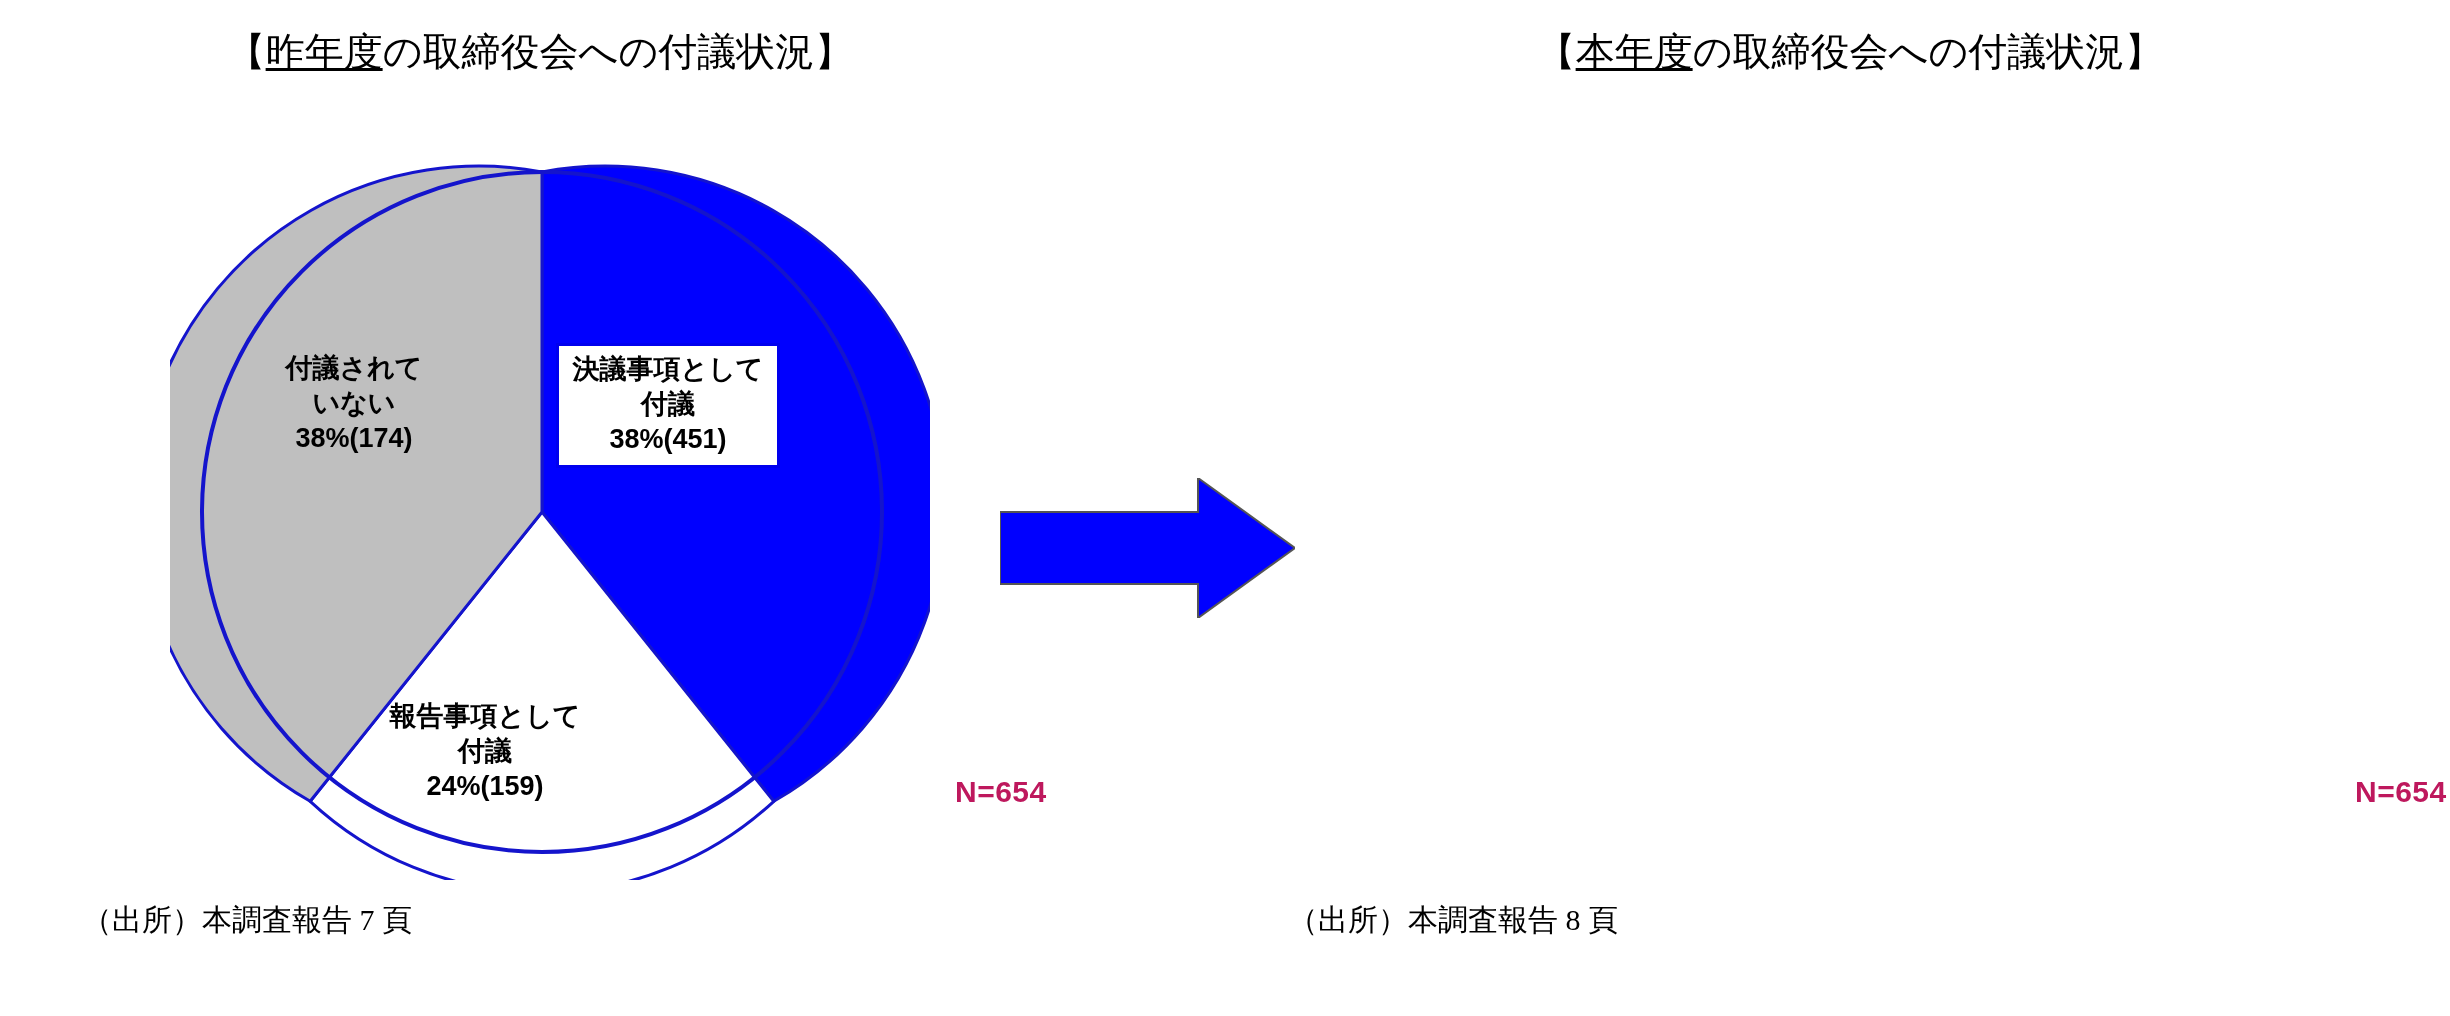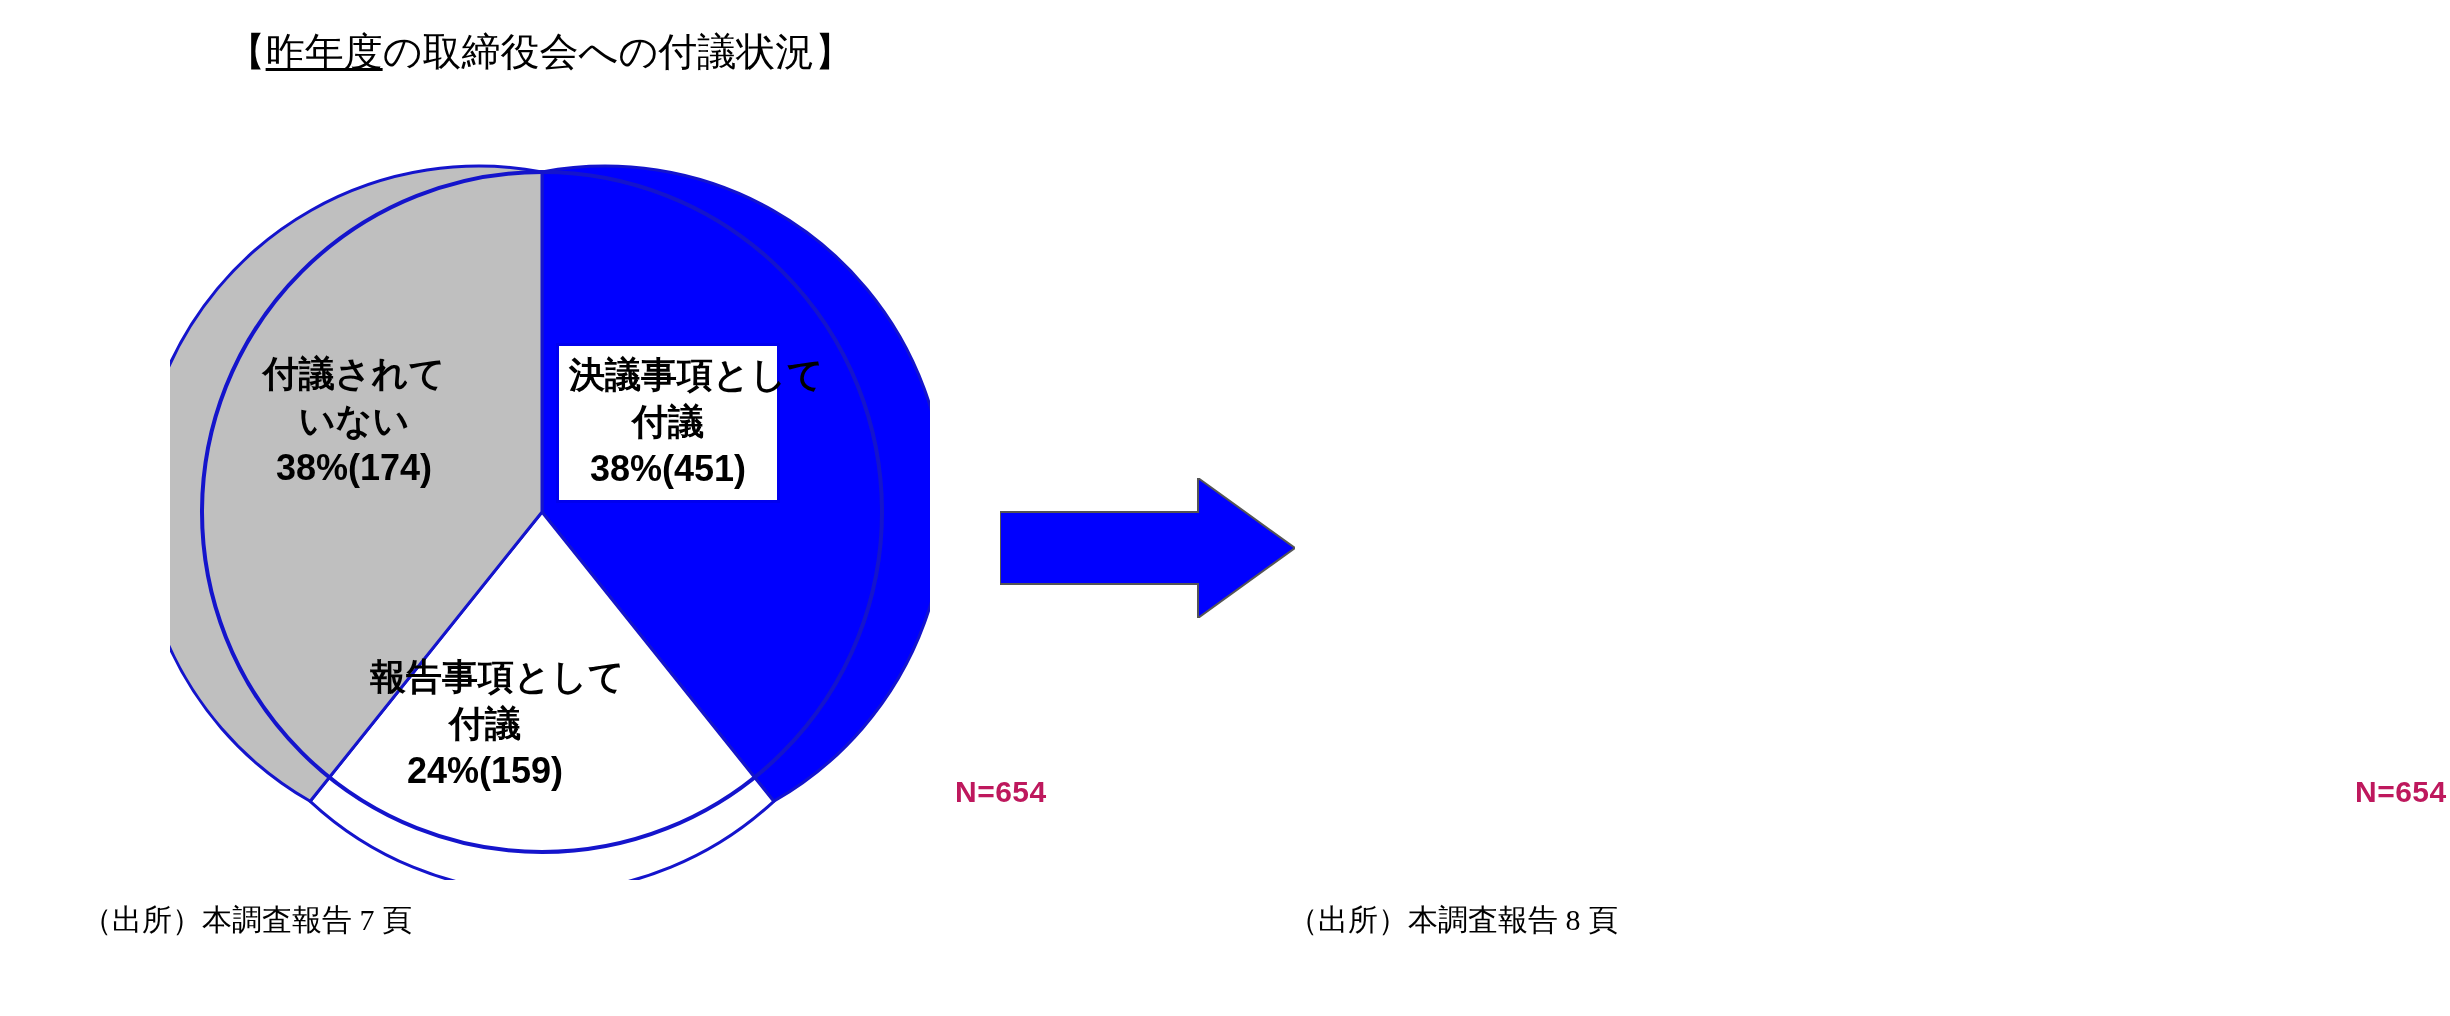--- a/index.html
+++ b/index.html
@@ -43,21 +43,21 @@
     position: absolute;
   }
   #pie-left  { left: 170px;  top: 140px; width: 760px; height: 740px; }
 
   .pie-svg { display: block; width: 100%; height: 100%; }
 
   .slice-label {
     position: absolute;
     background: #ffffff;
     text-align: center;
-    font-size: 36px;
+    font-size: 27px;
     font-weight: bold;
     line-height: 1.30;
     color: #000000;
     padding: 6px 10px 8px 10px;
     box-sizing: border-box;
     white-space: nowrap;
   }
   .slice-label.boxed-blue { border: 3px solid #0000ee; }
   .slice-label.plain      { border: 0 none; background: transparent; }
   .slice-label .pct { display:block; }
@@ -114,37 +114,38 @@
       <span>いない</span>
       <span class="pct">38%(174)</span>
     </div>
 
     <div class="slice-label boxed-blue" style="left:386px; top:203px; width:224px;">
       <span>決議事項として</span><br>
       <span>付議</span>
       <span class="pct">38%(451)</span>
     </div>
 
-    <div class="slice-label plain" style="left:190px; top:508px; width:250px;">
+    <div class="slice-label plain" style="left:190px; top:553px; width:250px;">
       <span>報告事項として</span><br>
       <span>付議</span>
       <span class="pct">24%(159)</span>
     </div>
   </div>
 
   <div class="n-label" style="left:955px; top:775px;">N=654</div>
 
   <div class="source-note" style="left:82px; top:900px;">（出所）本調査報告 7 頁</div>
 </div>
 
 <div id="transition-arrow">
   <svg viewBox="0 0 295 140" xmlns="http://www.w3.org/2000/svg" aria-hidden="true">
     <polygon points="0,34 198,34 198,0 295,70 198,140 198,106 0,106" fill="#0000FF" stroke="#555555" stroke-width="2"></polygon>
   </svg>
 </div>
 
 <div class="panel" id="panel-right">
 
+  <div class="chart-title"><span>【</span><span class="ul">本年度</span><span>の取締役会への付議状況</span><span>】</span></div>
 
   <div class="n-label" style="left:1105px; top:775px;">N=654</div>
 
   <div class="source-note" style="left:38px; top:900px;text-align:center;">（出所）本調査報告 8 頁</div>
 </div>
 
 </body></html>

